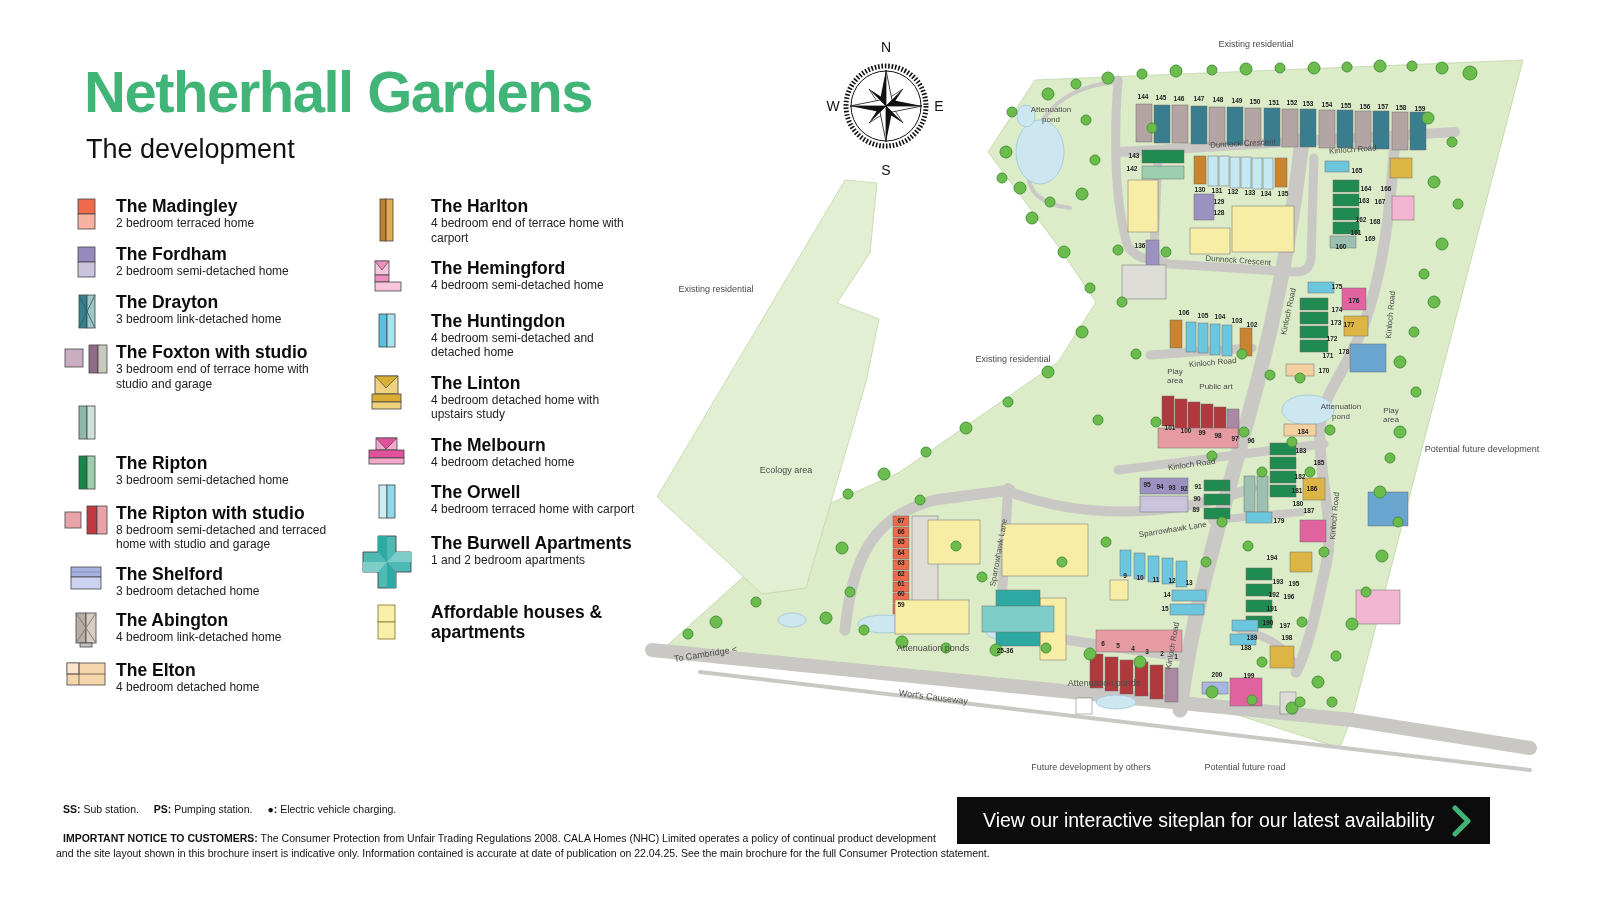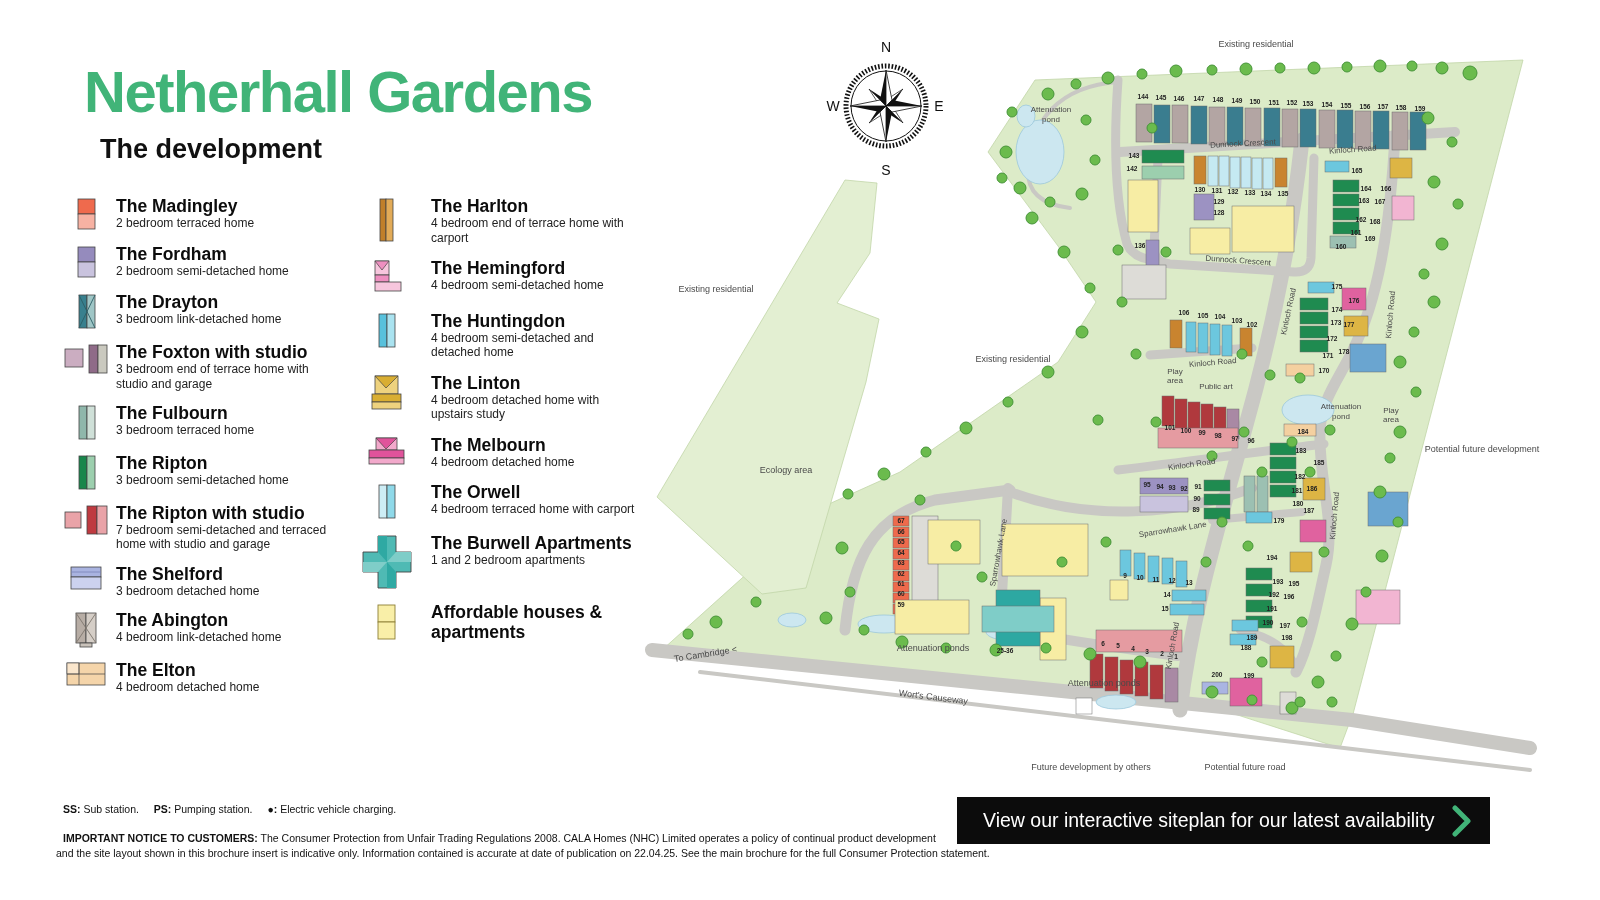--- a/index.html
+++ b/index.html
@@ -1,20 +1,20 @@
 <!DOCTYPE html>
 <html><head>
 <meta charset="utf-8">
 <style>
   html,body{margin:0;padding:0;}
   body{width:1600px;height:900px;position:relative;background:#ffffff;overflow:hidden;
        font-family:"Liberation Sans","DejaVu Sans",sans-serif;color:#1a1a1a;}
   .abs{position:absolute;}
   #page-title{left:84px;top:58px;font-size:58px;font-weight:700;letter-spacing:-1.5px;color:#41b478;}
-  #page-subtitle{left:100px;top:134px;font-size:27px;font-weight:700;color:#111;}
+  #page-subtitle{left:86px;top:134px;font-size:27px;font-weight:400;color:#111;}
   .legend-col{position:absolute;top:196px;display:flex;flex-direction:column;}
   #legend-col1{left:58px;width:310px;}
   #legend-col2{left:358px;width:300px;}
   .li{display:flex;margin-bottom:12px;}
   #legend-col2 .li{margin-bottom:13px;gap:15px;}
   .li .ic{width:58px;flex:0 0 58px;display:flex;justify-content:center;align-items:flex-start;padding-top:2px;}
   .li .tx{flex:1;}
   .li .nm{font-size:17.5px;font-weight:700;line-height:1.15;color:#0c0c0c;}
   .li .ds{font-size:12px;line-height:1.2;color:#222;max-width:212px;}
   #map-svg{position:absolute;left:0;top:0;}
@@ -474,24 +474,20 @@
         <div class="ds">3 bedroom end of terrace home with studio and garage</div>
       </span>
   </div>
   <div class="li">
     <span class="ic">
         <svg width="18" height="36">
           <rect x="1" y="1" width="8" height="33" fill="#8fb7ab" stroke="#444" stroke-width="0.8"></rect>
           <rect x="9" y="1" width="8" height="33" fill="#cfe0d8" stroke="#444" stroke-width="0.8"></rect>
         </svg>
       </span>
-    <span class="tx">
-        <div class="nm">The Fulbourn</div>
-        <div class="ds">3 bedroom terraced home</div>
-      </span>
   </div>
   <div class="li">
     <span class="ic">
         <svg width="18" height="36">
           <rect x="1" y="1" width="8" height="33" fill="#18864b" stroke="#444" stroke-width="0.8"></rect>
           <rect x="9" y="1" width="8" height="33" fill="#9ccfae" stroke="#444" stroke-width="0.8"></rect>
         </svg>
       </span>
     <span class="tx">
         <div class="nm">The Ripton</div>
@@ -501,21 +497,21 @@
   <div class="li">
     <span class="ic">
         <svg width="46" height="32">
           <rect x="1" y="7" width="16" height="16" fill="#e9a3a8" stroke="#444" stroke-width="0.8"></rect>
           <rect x="23" y="1" width="10" height="28" fill="#bf3a40" stroke="#444" stroke-width="0.8"></rect>
           <rect x="33" y="1" width="10" height="28" fill="#e9a3a8" stroke="#444" stroke-width="0.8"></rect>
         </svg>
       </span>
     <span class="tx">
         <div class="nm">The Ripton with studio</div>
-        <div class="ds">7 bedroom semi-detached and terraced home with studio and garage</div>
+        <div class="ds">8 bedroom semi-detached and terraced home with studio and garage</div>
       </span>
   </div>
   <div class="li">
     <span class="ic">
         <svg width="34" height="26">
           <rect x="1" y="1" width="30" height="10" fill="#a9b3e0" stroke="#444" stroke-width="0.8"></rect>
           <rect x="1" y="11" width="30" height="12" fill="#ccd2ef" stroke="#444" stroke-width="0.8"></rect>
           <line x1="1" y1="6" x2="31" y2="6" stroke="#7a84b8" stroke-width="0.8"></line>
         </svg>
       </span>

